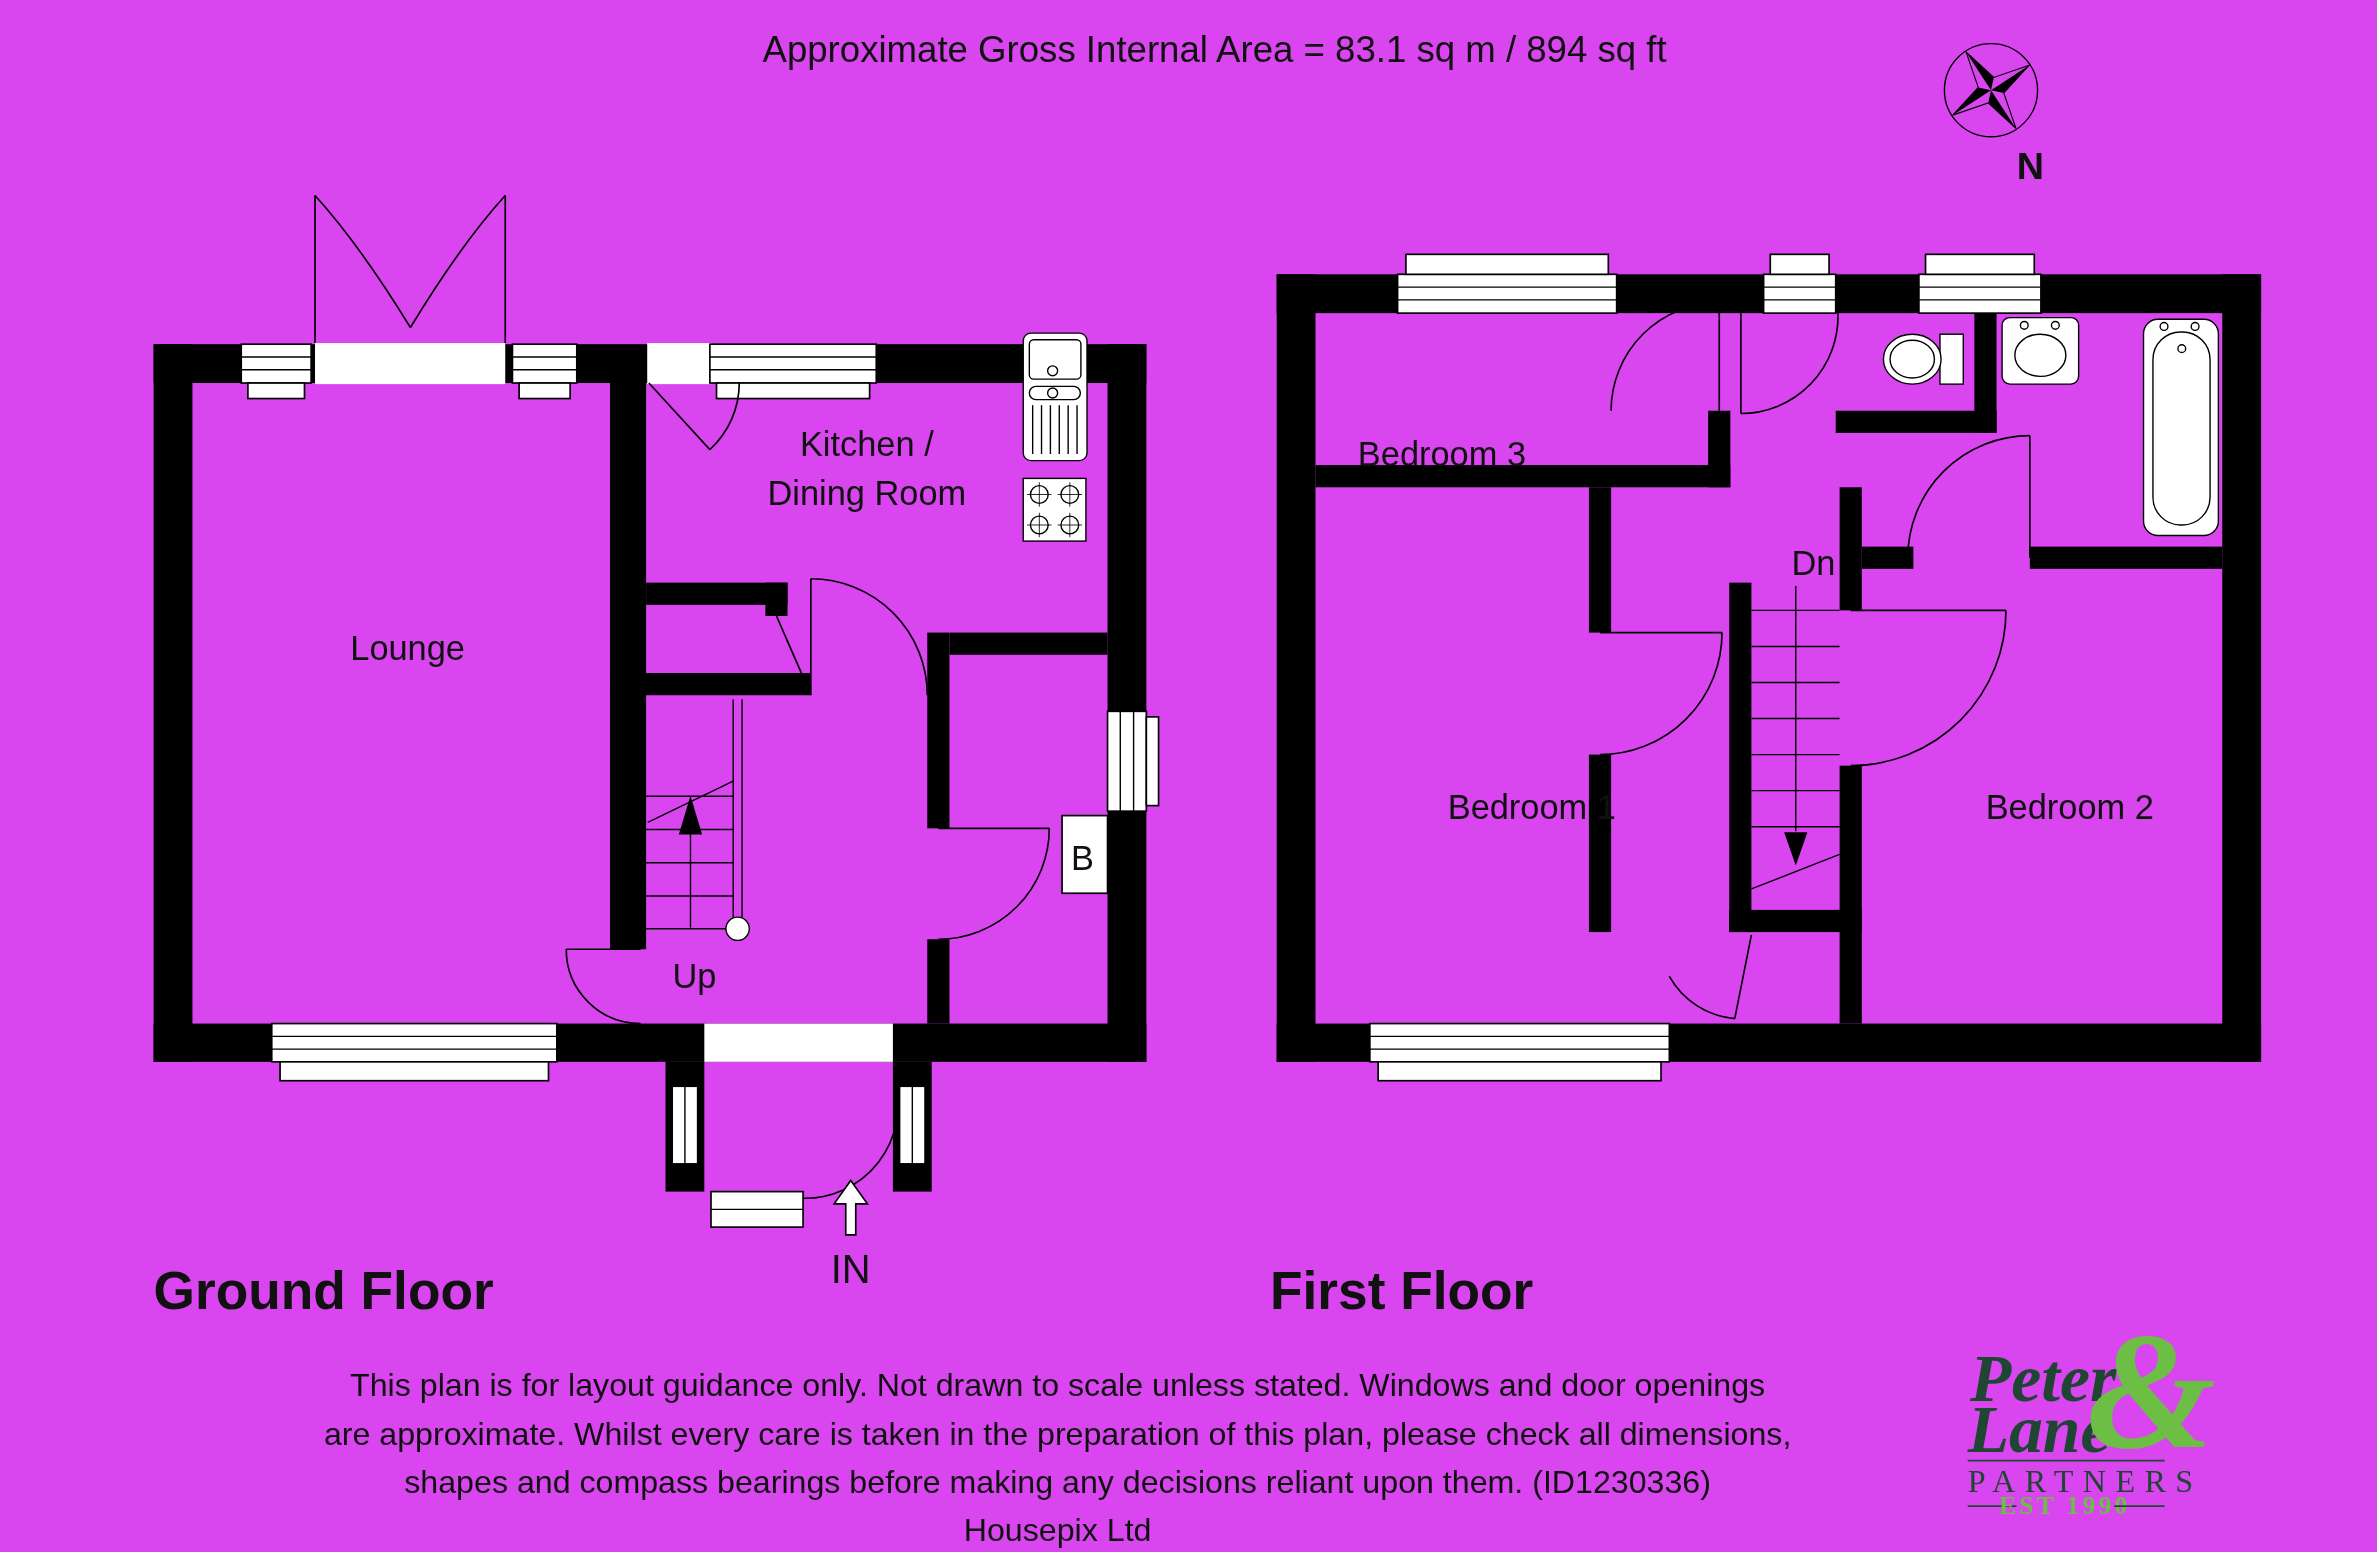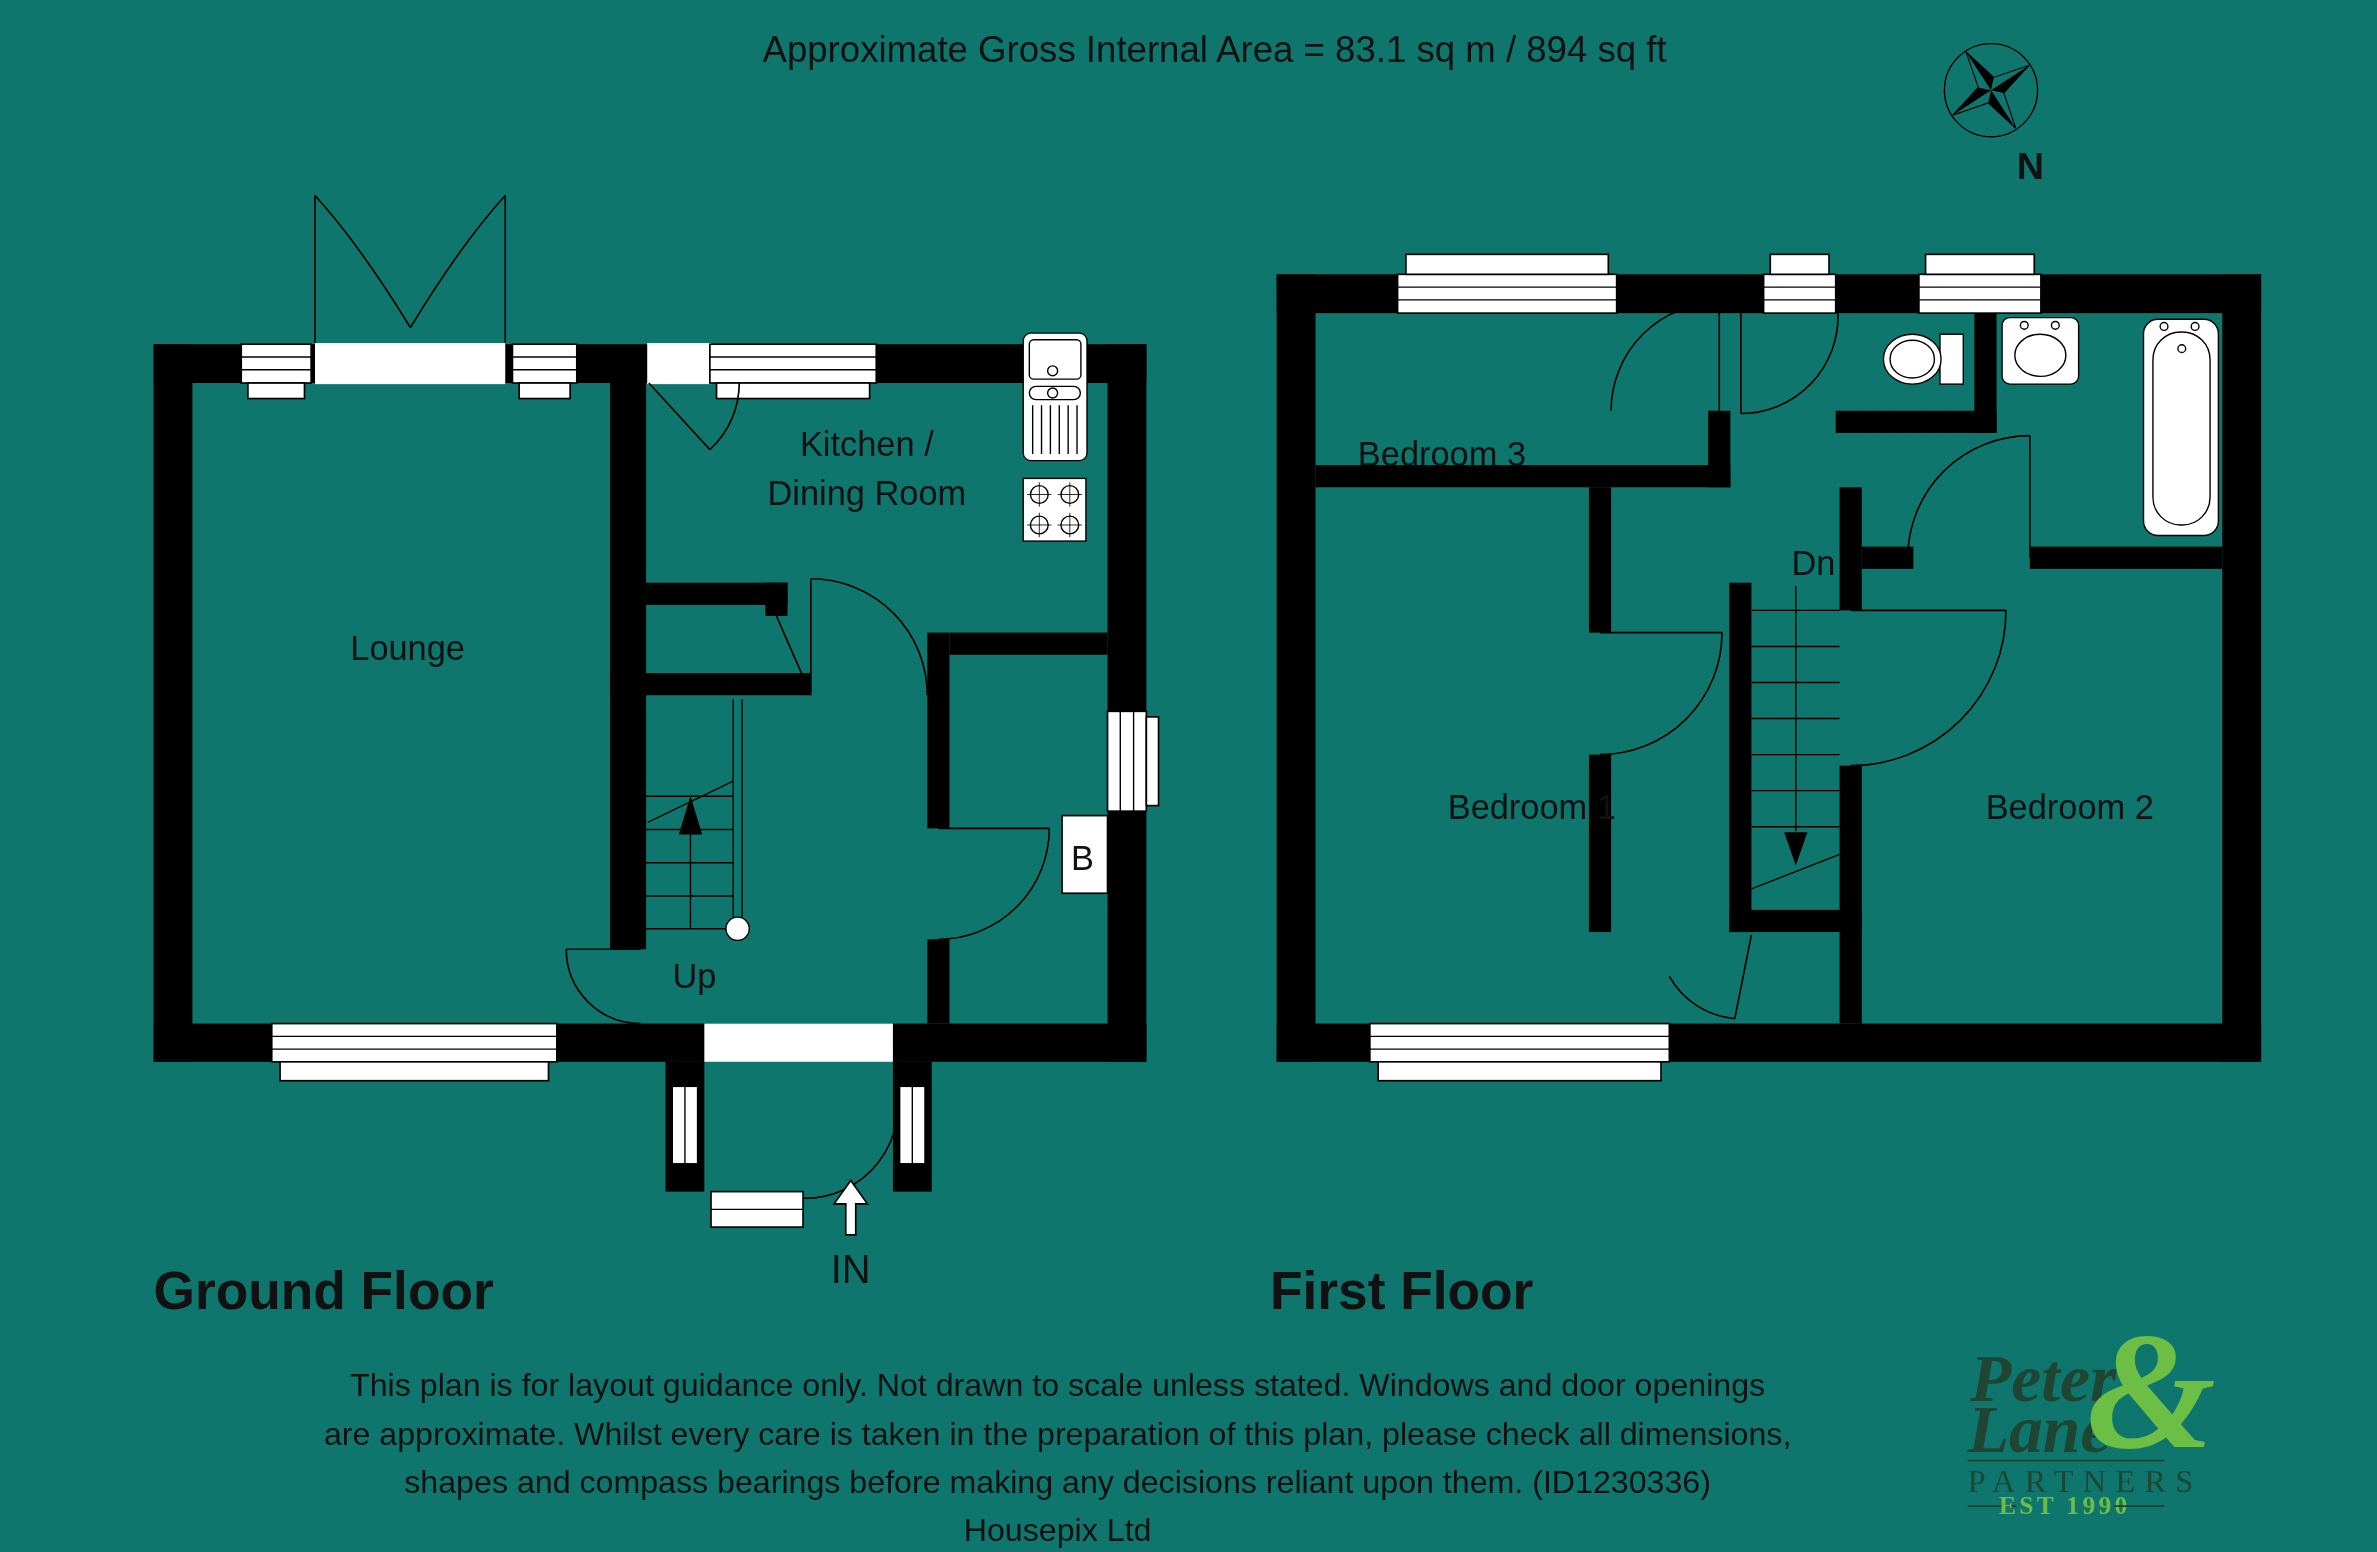--- a/index.html
+++ b/index.html
@@ -1,16 +1,16 @@
 <!DOCTYPE html>
 <html style="font-size:9px"><head>
 <meta charset="utf-8">
 <style>
   html,body{margin:0;padding:0;background:#ffffff;}
-  .page{position:relative;width:2377px;height:1553px;background:#0f766e;font-family:"Liberation Sans",sans-serif;}
+  .page{position:relative;width:2377px;height:1553px;background:#d946ef;font-family:"Liberation Sans",sans-serif;}
   svg{display:block;}
   .plan-text{font-family:"Liberation Sans",sans-serif;fill:#111;}
   .room-label{font-size:62px;}
   .small-label{font-size:62px;}
   .in-label{font-size:72px;}
   .floor-label{font-size:96px;font-weight:bold;}
   .title-text{font-size:66px;}
   .disclaimer{font-size:58px;}
   .compass-n{font-size:68px;font-weight:bold;}
   .logo-name{font-family:"Liberation Serif",serif;font-style:italic;font-weight:bold;font-size:122px;}

